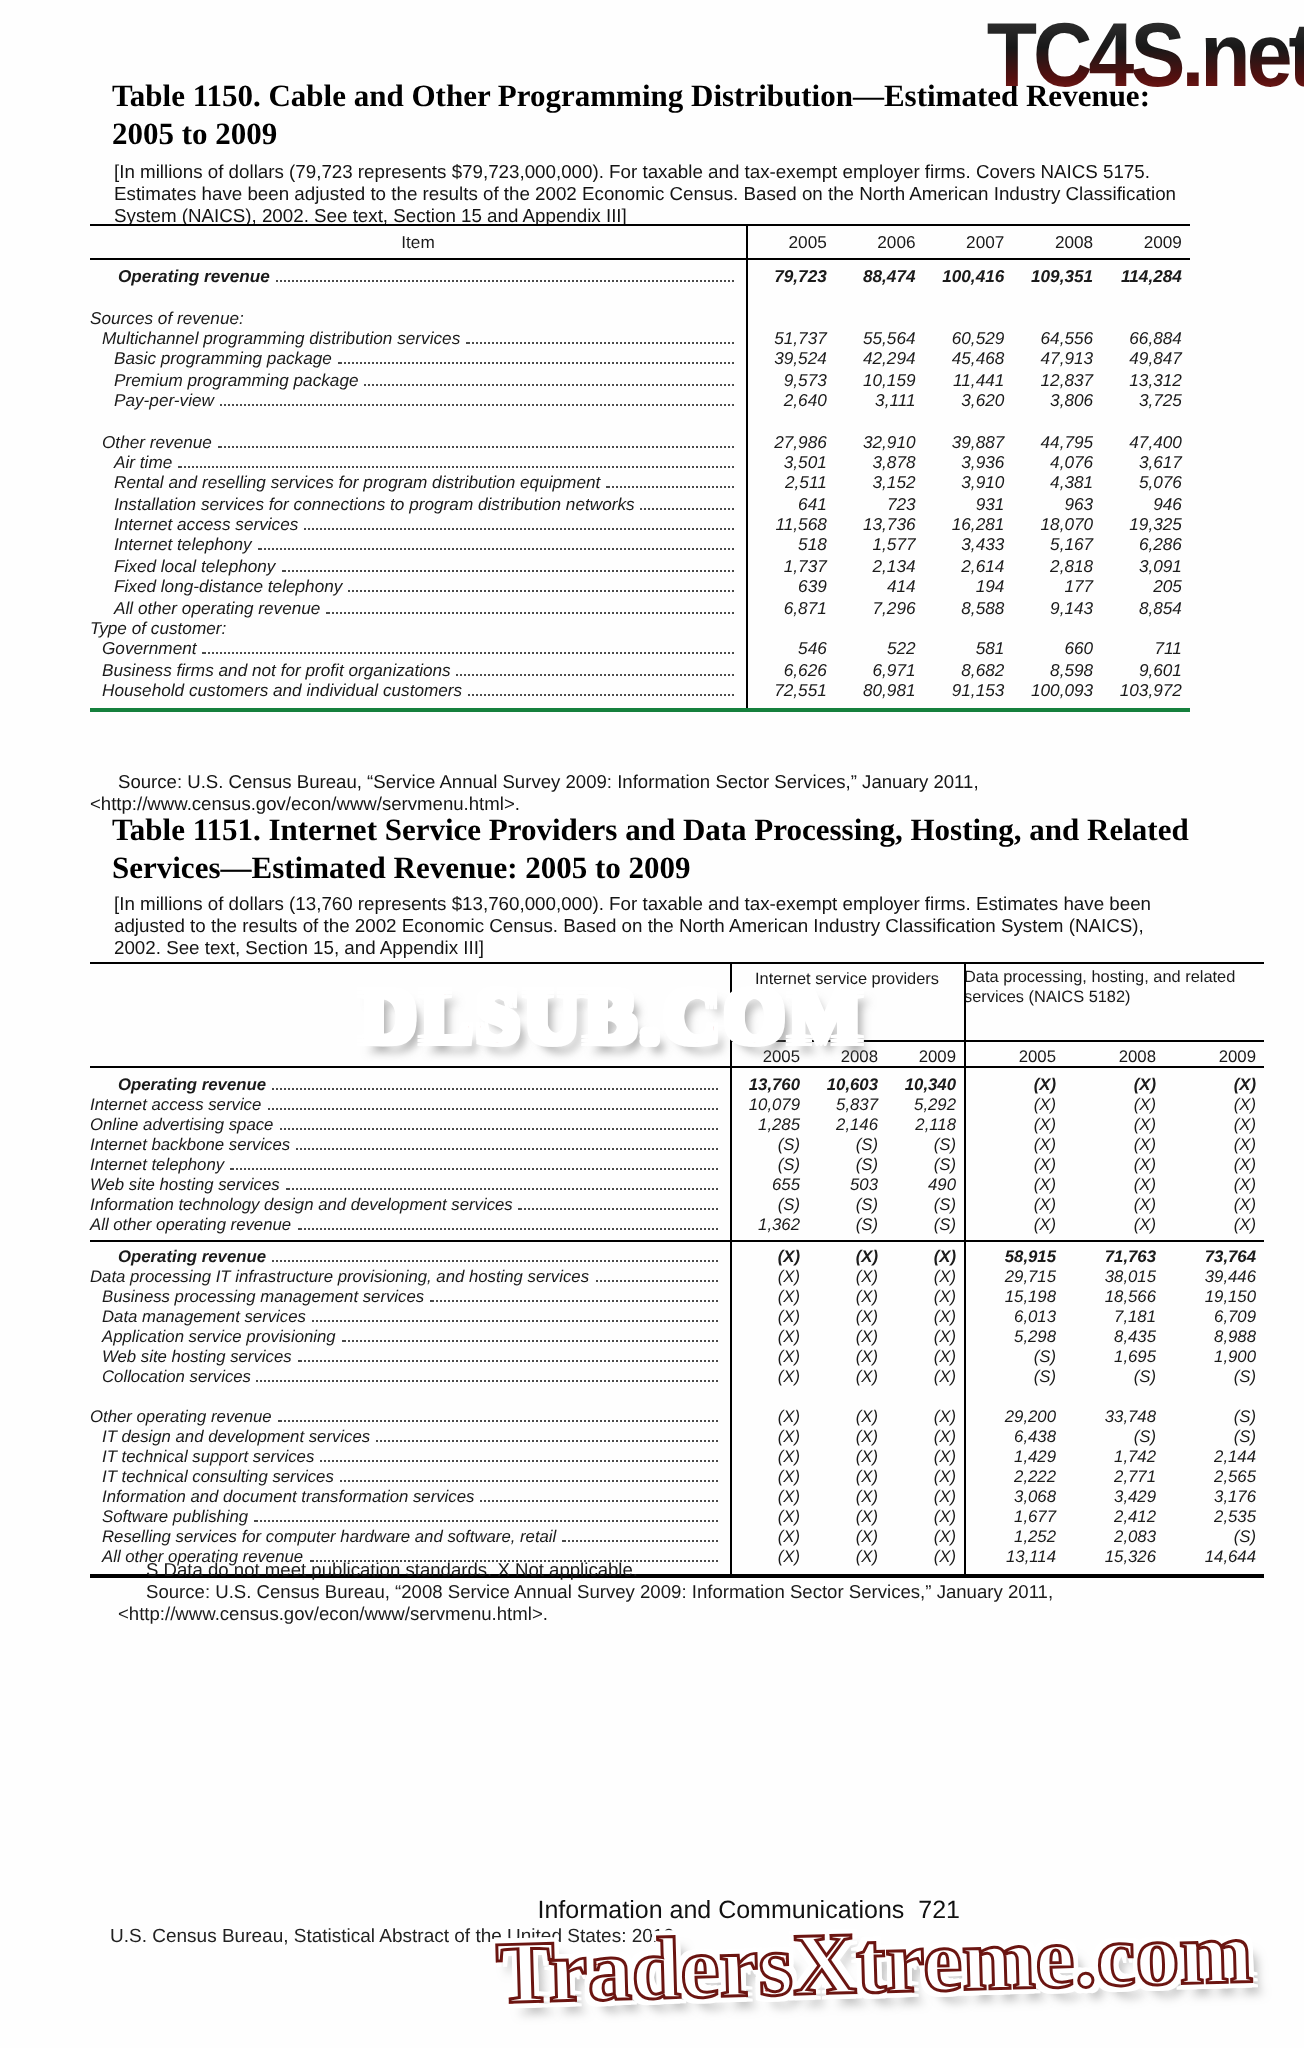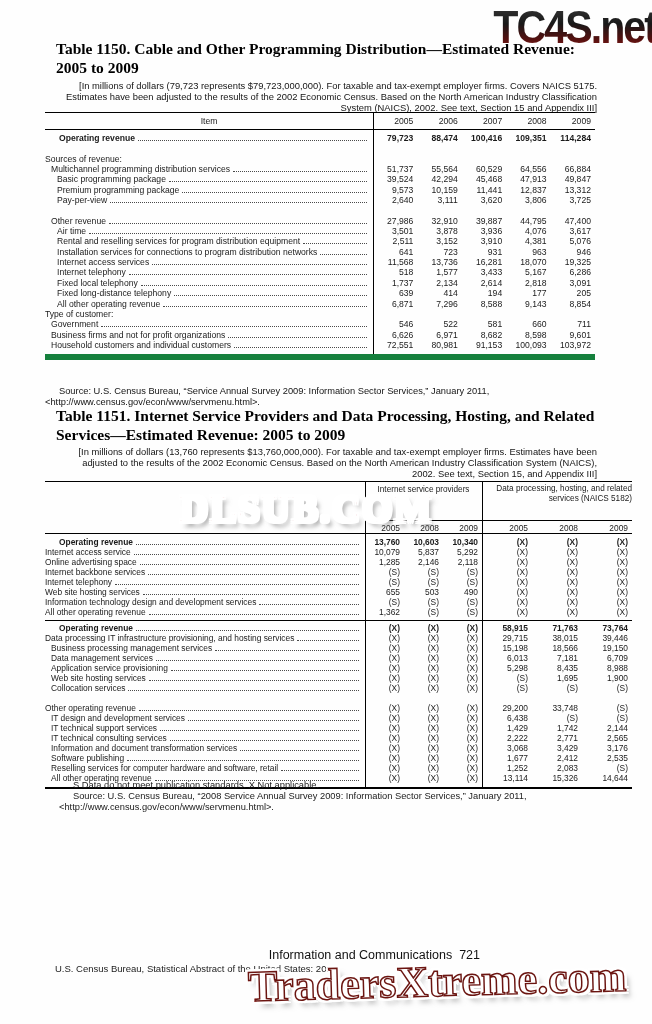--- a/index.html
+++ b/index.html
@@ -4,57 +4,57 @@
 <style>
   html,body{margin:0;padding:0;background:#e8e8e8;}
   #page{position:relative;width:652px;height:1024px;background:#fefefe;overflow:hidden;
         font-family:"Liberation Sans",sans-serif;color:#1a1a1a;}
 
   
   .tbl-title{position:absolute;left:56px;width:545px;
              font-family:"Liberation Serif",serif;font-weight:bold;
              font-size:15.5px;line-height:18.5px;color:#000;}
   .tbl-note{position:absolute;left:57px;width:540px;
-            font-size:9.4px;line-height:11px;color:#141414;text-align:right;}
+            font-size:9.4px;line-height:11px;color:#141414;}
   .src{position:absolute;left:45px;width:560px;font-size:9.3px;line-height:11px;color:#141414;}
   .src .l1{text-indent:14px;}
   .footnote-line{text-indent:14px;}
 
   
   .tablebox{position:absolute;left:45px;background:transparent;}
   .vline{position:absolute;top:0;bottom:0;width:1px;background:#000;}
-  .tbody{padding:3px 0 4px 0;}
+  .tbody{padding:3px 0 4px 0;font-style:italic;}
   .trow{display:flex;align-items:center;height:10.4px;font-size:8.6px;}
   .stub{flex:0 0 328px;display:flex;align-items:flex-end;padding-right:6px;box-sizing:border-box;}
   .lab{white-space:nowrap;}
   .leader{flex:1;border-bottom:1px dotted #4a4a4a;margin:0 0 2px 3px;min-width:4px;}
   .val{flex:0 0 44.4px;text-align:right;padding-right:4px;box-sizing:border-box;}
   .ind0{padding-left:0}.ind1{padding-left:6px}.ind2{padding-left:12px}.ind3{padding-left:14px}
   .bold{font-weight:bold;}
   .gap{margin-top:10px;}
   .rulebefore{border-top:1px solid #000;margin-top:3px;padding-top:2px;}
 
   
-  #t1150{top:112px;width:550px;border-bottom:6px solid #15803d;}
+  #t1150{top:112px;width:550px;border-bottom:2px solid #15803d;}
   #t1150 .t50-header{display:flex;align-items:center;height:16px;
         border-top:1px solid #000;border-bottom:1px solid #000;font-size:8.6px;}
   #t1150 .h-item{flex:0 0 328px;text-align:center;}
   #t1150 .h-year{flex:0 0 44.4px;text-align:right;padding-right:4px;box-sizing:border-box;}
   #t1150 .vline{left:328px;}
 
   
   #t1151{top:481px;width:587px;border-top:1px solid #000;border-bottom:2px solid #000;}
   #t1151 .trow{height:10px;font-size:8.4px;}
   #t1151 .stub{flex-basis:320px;}
   #t1151 .val{flex-basis:39px;}
   #t1151 .val.g2{flex-basis:50px;}
   #t1151 .h-groups{display:flex;height:38px;font-size:8.2px;line-height:9.5px;}
   #t1151 .h-stub{flex:0 0 320px;}
   #t1151 .h-g1{flex:0 0 117px;text-align:center;padding-top:3px;box-sizing:border-box;}
-  #t1151 .h-g2{flex:0 0 150px;text-align:right;padding-top:2px;box-sizing:border-box;}
+  #t1151 .h-g2{flex:0 0 150px;text-align:left;padding-top:2px;box-sizing:border-box;}
   #t1151 .h-years-row{display:flex;height:13px;border-bottom:1px solid #000;font-size:8.4px;}
   #t1151 .h-yspacer{flex:0 0 320px;}
   #t1151 .ywrap{display:flex;flex:1;border-top:1px solid #000;align-items:center;height:100%;}
   #t1151 .ycell{flex:0 0 39px;text-align:right;padding-right:4px;box-sizing:border-box;}
   #t1151 .ycell.g2{flex-basis:50px;}
   #t1151 .vl1{left:320px;}
   #t1151 .vl2{left:437px;}
 
   
   #t1151-foot{position:absolute;top:780px;left:59px;width:560px;font-size:9.3px;line-height:10.8px;}

